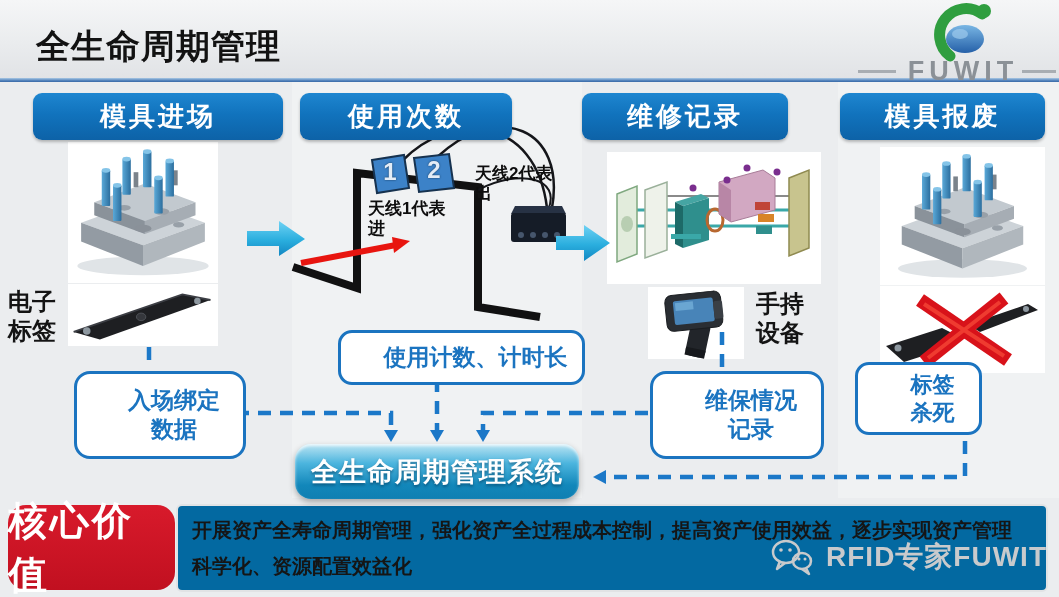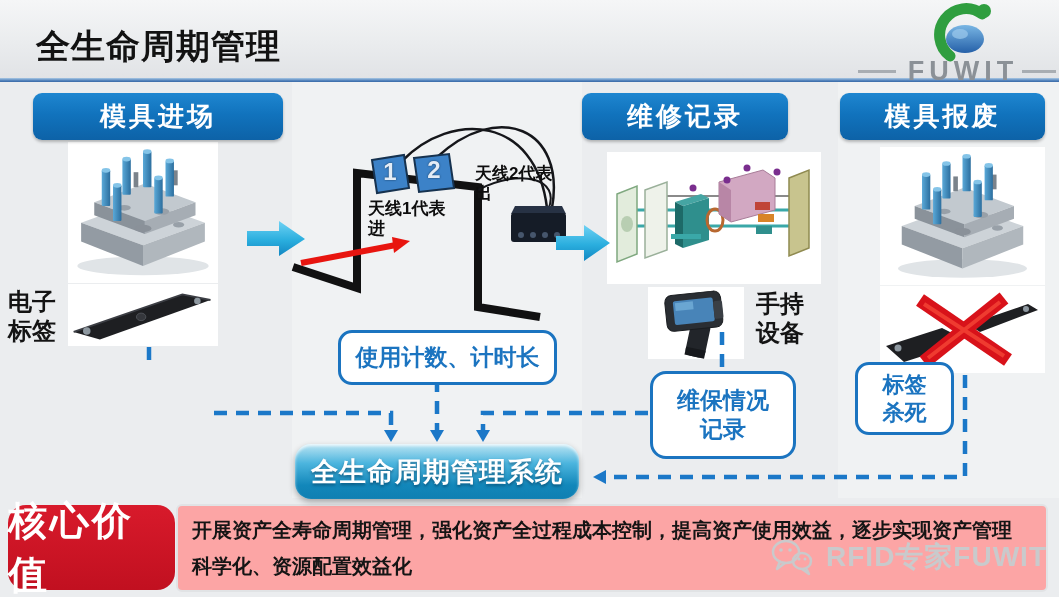--- a/index.html
+++ b/index.html
@@ -32,36 +32,36 @@
 
   
   .blklbl{color:#141414;font-weight:bold;z-index:6;line-height:1.2;}
   .note{font-size:17px;font-weight:bold;color:#0d0d0d;z-index:6;line-height:1.18;}
   .antnum{z-index:6;width:26px;text-align:center;font-size:24px;font-weight:bold;color:#e3ecf6;
           text-shadow:0 0 2px #10304e;}
 
   
   .callout{background:#fff;border:3.5px solid #1b74c0;border-radius:16px;color:#1b74c0;
            font-weight:bold;display:flex;flex-direction:column;align-items:center;justify-content:center;
-           text-align:center;line-height:1.25;z-index:6;font-size:23px;}
+           text-align:center;line-height:1.25;z-index:6;font-size:23px;padding-left:28px;}
 
   
   .system{left:295px;top:444px;width:284px;height:55px;border-radius:16px;z-index:6;
           display:flex;align-items:center;justify-content:center;
           background:linear-gradient(180deg,#bce5f3 0%,#4cb5de 35%,#1287ba 75%,#0f7fb2 100%);
           box-shadow:inset 0 2px 3px rgba(255,255,255,.75),0 3px 6px rgba(0,0,0,.3);
           color:#fff;font-size:27px;font-weight:bold;letter-spacing:1px;
           text-shadow:0 2px 3px rgba(0,40,70,.5);}
 
   
   .badge{left:8px;top:505px;width:167px;height:85px;border-radius:18px;z-index:6;
          background:linear-gradient(180deg,#d81a2b 0%,#c11020 100%);
          display:flex;align-items:center;justify-content:center;color:#fff;
          font-size:39px;font-weight:bold;letter-spacing:3px;}
-  .footer-panel{left:176px;top:504px;width:872px;height:88px;background:#fca5a5;
+  .footer-panel{left:176px;top:504px;width:872px;height:88px;background:#0369a1;
          border:2px solid #e1e3e5;border-radius:6px;z-index:5;box-sizing:border-box;
          display:flex;flex-direction:column;justify-content:space-around;padding:6px 14px;}
   .footer-panel .ftline{font-size:20px;font-weight:bold;color:#151515;white-space:nowrap;}
   .watermark{right:12px;top:538px;z-index:8;display:flex;align-items:flex-start;gap:12px;
          color:#c9cacc;font-size:28px;font-weight:bold;letter-spacing:1px;}
 
   .overlay{left:0;top:0;z-index:4;pointer-events:none;}
 </style>
 </head>
 <body>
@@ -132,20 +132,21 @@
     <path d="M30,54 A24,24 0 1 1 62,12" fill="none" stroke="#2f9e3f" stroke-width="11" stroke-linecap="round"></path>
     <circle cx="64" cy="9" r="7" fill="#2f9e3f"></circle>
     <ellipse cx="45" cy="37" rx="19" ry="14" fill="url(#blueBall)"></ellipse>
     <ellipse cx="40" cy="32" rx="8" ry="5" fill="#9ecbec" opacity="0.7"></ellipse>
   </svg>
   <div class="abs logo-word">FUWIT</div>
   <div class="abs logo-line" style="left:858px;width:38px"></div>
   <div class="abs logo-line" style="left:1022px;width:34px"></div>
 
   <div class="abs stage" style="left:33px;top:93px;width:250px">模具进场</div>
+  <div class="abs stage" style="left:300px;top:93px;width:212px">使用次数</div>
   <div class="abs stage" style="left:582px;top:93px;width:206px">维修记录</div>
   <div class="abs stage" style="left:840px;top:93px;width:205px">模具报废</div>
 
   <div class="abs panel" style="left:68px;top:142px;width:150px;height:141px">
     <svg viewBox="0 0 160 150">
         <use href="#sym-mold"></use>
       </svg>
   </div>
   <div class="abs panel" style="left:68px;top:284px;width:150px;height:62px">
     <svg viewBox="0 0 160 64">
@@ -266,20 +267,24 @@
   </div>
   <div class="abs blklbl" style="left:8px;top:288px;font-size:24px">
     <div>电子</div>
     <div>标签</div>
   </div>
   <div class="abs blklbl" style="left:756px;top:290px;font-size:24px">
     <div>手持</div>
     <div>设备</div>
   </div>
 
+  <div class="abs callout" style="left:74px;top:371px;width:138px;height:82px">
+    <div>入场绑定</div>
+    <div>数据</div>
+  </div>
   <div class="abs callout" style="left:338px;top:330px;width:213px;height:49px;border-radius:14px">
     <div>使用计数、计时长</div>
   </div>
   <div class="abs callout" style="left:650px;top:371px;width:140px;height:82px">
     <div>维保情况</div>
     <div>记录</div>
   </div>
   <div class="abs callout" style="left:855px;top:362px;width:93px;height:67px;font-size:22px;border-radius:14px">
     <div>标签</div>
     <div>杀死</div>

